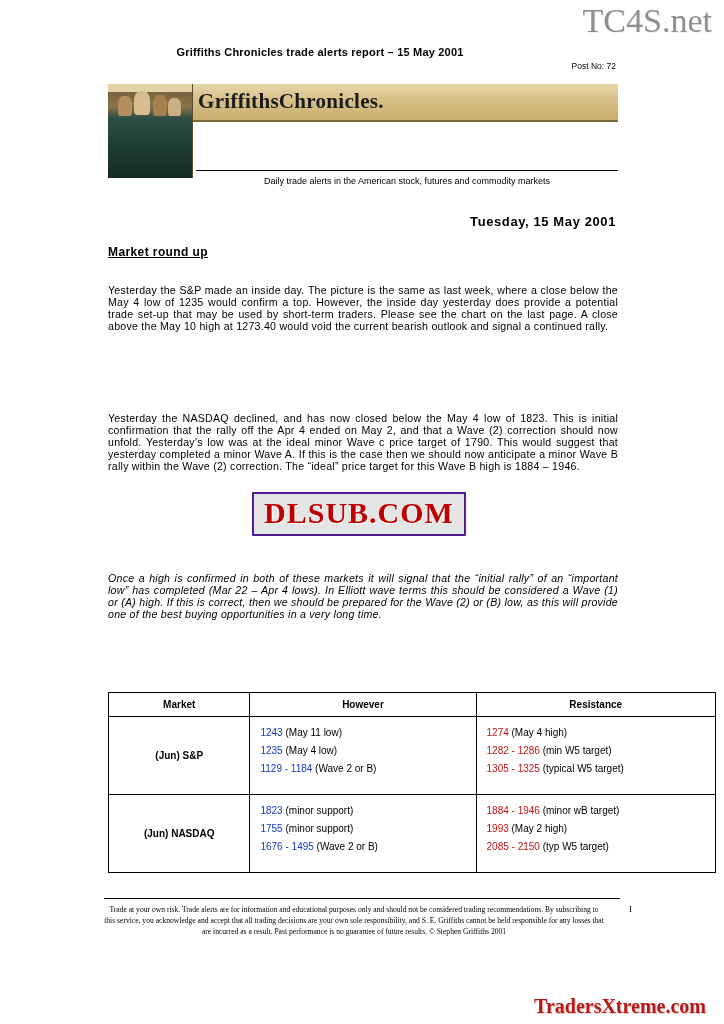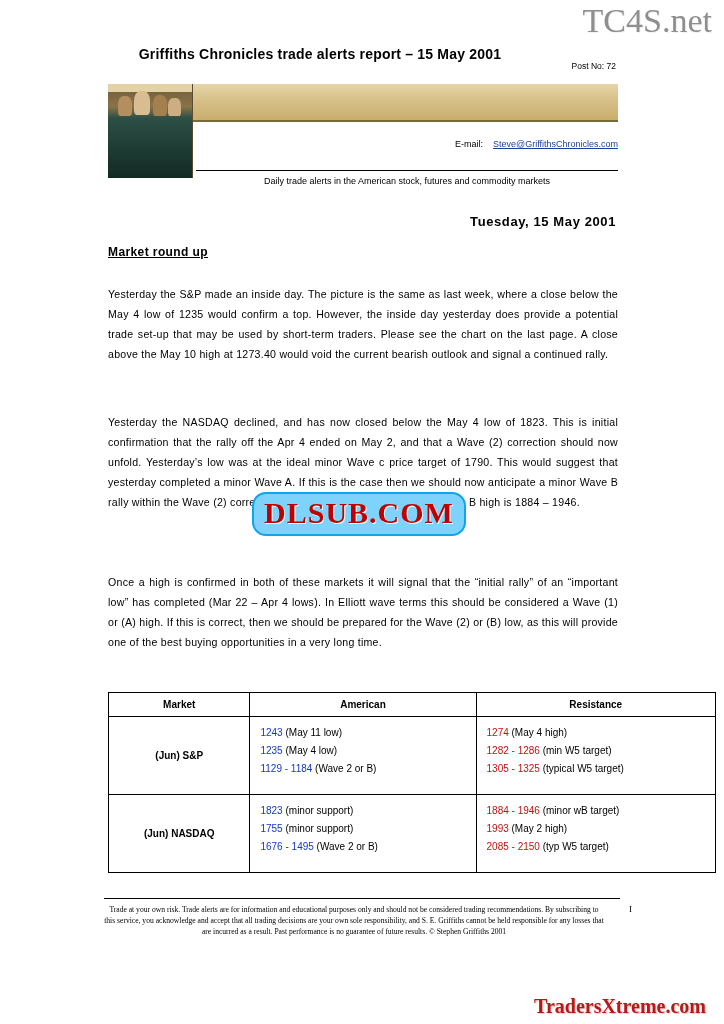--- a/index.html
+++ b/index.html
@@ -32,24 +32,24 @@
   .wm-dlsub {
     position: absolute;
     top: 492px;
     left: 214px;
     width: 290px;
     z-index: 6;
     text-align: center;
   }
   .wm-dlsub .inner {
     display: inline-block;
-    background: #7dd3fc;
-    border: 2px solid #0ea5e9;
+    background: #e5e5e5;
+    border: 2px solid #4c1d95;
     padding: 2px 10px 4px 10px;
-    border-radius: 14px;
+    border-radius: 1px;
   }
   .wm-dlsub .txt {
     font-family: "Liberation Serif", serif;
     font-size: 30px;
     font-weight: bold;
     color: #c00000;
     letter-spacing: 1px;
     text-shadow: 1px 1px 0 #ffffff;
   }
   .wm-traders {
@@ -65,21 +65,21 @@
   }
 
   
   .hdr-line {
     position: absolute;
     top: 46px;
     left: 0;
     width: 640px;
     text-align: center;
     font-family: "Liberation Sans", sans-serif;
-    font-size: 14px;
+    font-size: 11px;
     font-weight: bold;
     letter-spacing: 0.2px;
   }
   .hdr-post {
     position: absolute;
     top: 61px;
     right: 108px;
     font-family: "Liberation Sans", sans-serif;
     font-size: 8.5px;
   }
@@ -189,27 +189,27 @@
     font-weight: bold;
     text-decoration: underline;
     letter-spacing: 0.4px;
   }
   .para {
     position: absolute;
     left: 108px;
     width: 510px;
     font-family: "Liberation Sans", sans-serif;
     font-size: 10.6px;
-    line-height: 20px;
+    line-height: 12px;
     text-align: justify;
     letter-spacing: 0.25px;
   }
   #para1 { top: 284px; }
   #para2 { top: 412px; }
-  #para3 { top: 572px; }
+  #para3 { top: 572px; font-style: italic; }
 
   
   .tbl {
     position: absolute;
     left: 108px;
     top: 692px;
     width: 608px;
     border-collapse: collapse;
     font-family: "Liberation Sans", sans-serif;
   }
@@ -279,53 +279,49 @@
   </span>
 </div>
 
 <div class="wm-traders">TradersXtreme.com</div>
 
 <div class="hdr-line">Griffiths Chronicles trade alerts report – 15  May 2001</div>
 <div class="hdr-post">Post No: 72</div>
 
 <div class="logo-wrap">
   <div class="logo-band"></div>
+  <div class="logo-title">GriffithsChronicles.</div>
   <div class="logo-pic">
     <div class="sky"></div>
     <div class="fig f1"></div>
     <div class="fig f2"></div>
     <div class="fig f3"></div>
     <div class="fig f4"></div>
   </div>
 </div>
 
 <div class="contact">
-  <div>
-    <span class="lbl">E-mail:</span>
-    &nbsp;&nbsp;
-    <span class="lnk">Steve@GriffithsChronicles.com</span>
-  </div>
 </div>
 
 <div class="tagline-rule"></div>
 <div class="tagline">Daily trade alerts in the American stock, futures and commodity markets</div>
 
 <div class="date-line">Tuesday,  15  May  2001</div>
 
 <div class="section-title">Market  round  up</div>
 
 <div class="para" id="para1">Yesterday the S&amp;P made an inside day. The picture is the same as last week, where a close below the May 4 low of 1235 would confirm a top. However, the inside day yesterday does provide a potential trade set-up that may be used by short-term traders. Please see the chart on the last page. A close above the May 10 high at 1273.40 would void the current bearish outlook and signal a continued rally.</div>
 <div class="para" id="para2">Yesterday the NASDAQ declined, and has now closed below the May 4 low of 1823. This is initial confirmation that the rally off the Apr 4 ended on May 2, and that a Wave (2) correction should now unfold. Yesterday’s low was at the ideal minor Wave c price target of 1790. This would suggest that yesterday completed a minor Wave A. If this is the case then we should now anticipate a minor Wave B rally within the Wave (2) correction. The “ideal” price target for this Wave B high is 1884 – 1946.</div>
 <div class="para" id="para3">Once a high is confirmed in both of these markets it will signal that the “initial rally” of an “important low” has completed (Mar 22 – Apr 4 lows). In Elliott wave terms this should be considered a Wave (1) or (A) high. If this is correct, then we should be prepared for the Wave (2) or (B) low, as this will provide one of the best buying opportunities in a very long time.</div>
 
 <table class="tbl">
   <thead>
     <tr>
       <th class="mkt">Market</th>
-      <th class="col-sup">American</th>
+      <th class="col-sup">However</th>
       <th class="col-res">Resistance</th>
     </tr>
   </thead>
   <tbody id="table-body">
       <tr>
         <td class="mkt">(Jun) S&amp;P</td>
         <td class="cell col-sup">
           <div><span class="num-b">1243</span><span class="note"> (May 11 low)</span></div>
           <div><span class="num-b">1235</span><span class="note"> (May 4 low)</span></div>
           <div><span class="num-b">1129 - 1184</span><span class="note"> (Wave 2 or B)</span></div>

